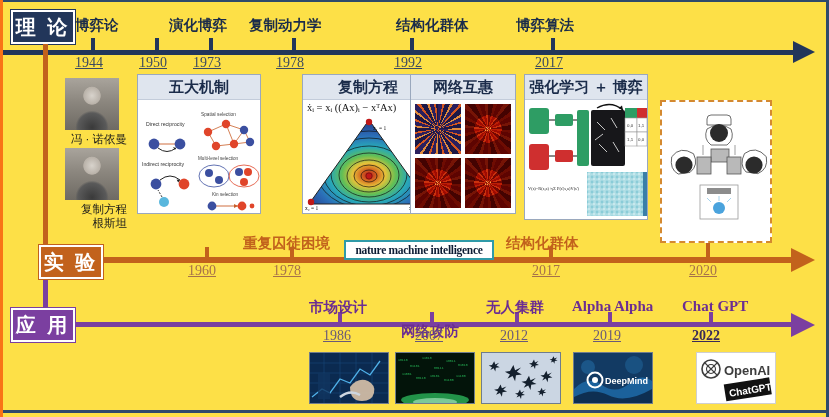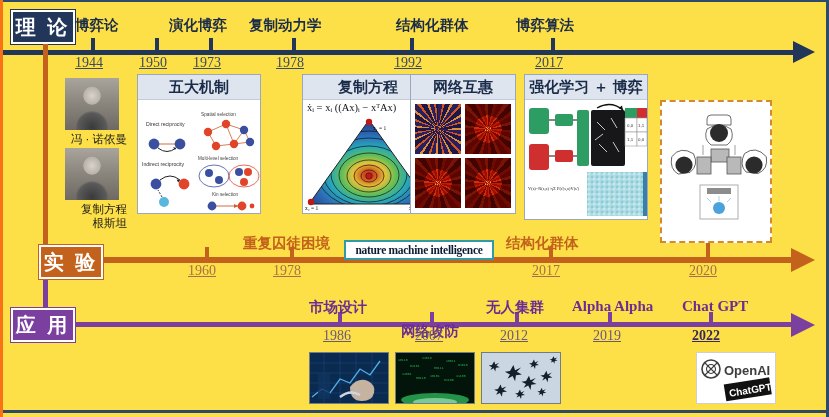--- a/index.html
+++ b/index.html
@@ -562,20 +562,34 @@
         <g transform="translate(58,38) scale(0.45)">
             <path d="M0 0 l4 -7 l2 6 l7 -3 l-5 5 l6 3 l-7 1 l-1 7 l-3 -6 l-6 3 l3 -5 l-6 -3 z"></path>
           </g>
         <g transform="translate(70,6) scale(0.4)">
             <path d="M0 0 l4 -7 l2 6 l7 -3 l-5 5 l6 3 l-7 1 l-1 7 l-3 -6 l-6 3 l3 -5 l-6 -3 z"></path>
           </g>
       </g>
     </svg>
   </div>
 
+  <div class="swatch dmbg" style="left:570px;top:352px;width:78px;height:50px;border:1px solid #6f7c8c;">
+    <svg width="78" height="50" viewBox="0 0 78 50">
+      <rect width="78" height="50" fill="#123a63"></rect>
+      <g opacity="0.75">
+        <path d="M0 36 q14 -14 28 -4 q14 10 28 -2 q12 -10 22 -2 v22 h-78z" fill="#1f6fae"></path>
+        <path d="M0 44 q18 -10 34 -2 q18 9 44 -6 v14 h-78z" fill="#0d2c4d"></path>
+        <circle cx="14" cy="14" r="7" fill="#2a86c8" opacity="0.5"></circle>
+        <circle cx="60" cy="12" r="9" fill="#2a86c8" opacity="0.4"></circle>
+      </g>
+      <circle cx="21" cy="27" r="7.5" fill="none" stroke="#ffffff" stroke-width="2"></circle>
+      <circle cx="21" cy="27" r="3" fill="#ffffff"></circle>
+      <text x="31" y="31" font-size="9" font-weight="bold" fill="#ffffff" font-family="Liberation Sans, sans-serif">DeepMind</text>
+    </svg>
+  </div>
 
   <div class="swatch openaibg" style="left:657px;top:352px;width:78px;height:50px;margin-left:36px;">
     <svg width="78" height="50" viewBox="0 0 78 50">
       <rect width="78" height="50" fill="#ffffff"></rect>
       <g transform="translate(14,16)" fill="none" stroke="#3d3d3d" stroke-width="1.6">
         <circle cx="0" cy="0" r="9"></circle>
         <path d="M-6 -6 l12 12 M6 -6 l-12 12" stroke-width="1.1"></path>
         <circle cx="0" cy="0" r="4.5" stroke-width="1.1"></circle>
       </g>
       <text x="27" y="22" font-size="13" font-weight="bold" fill="#3d3d3d" font-family="Liberation Sans, sans-serif">OpenAI</text>

